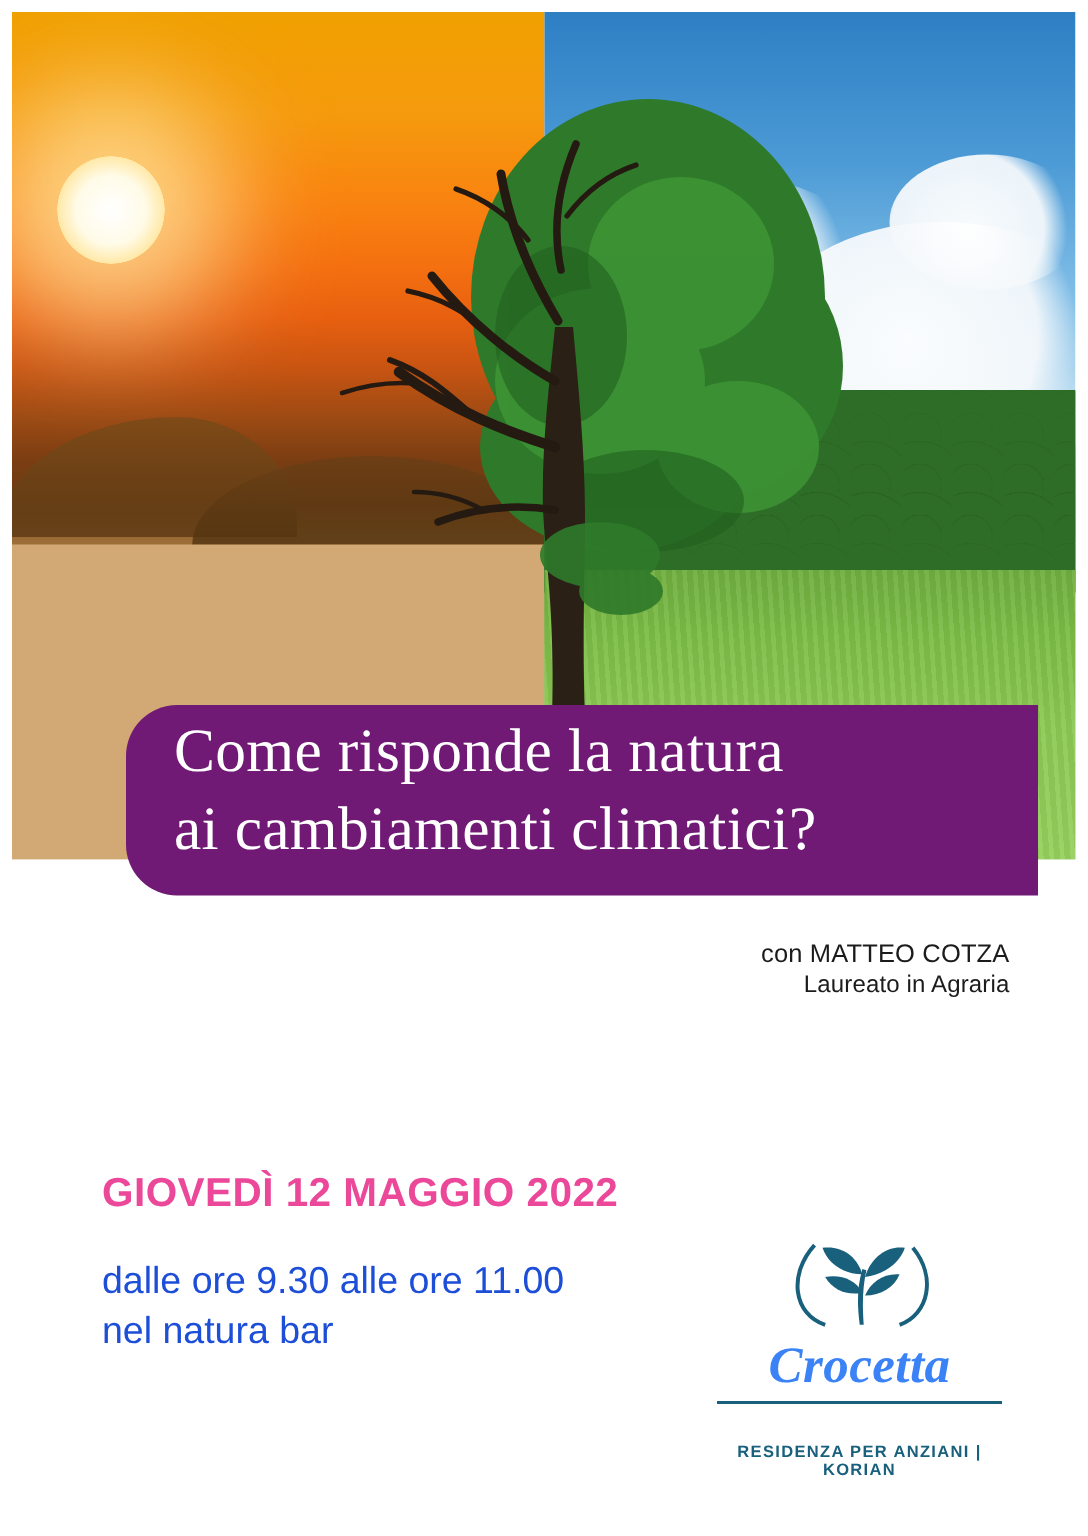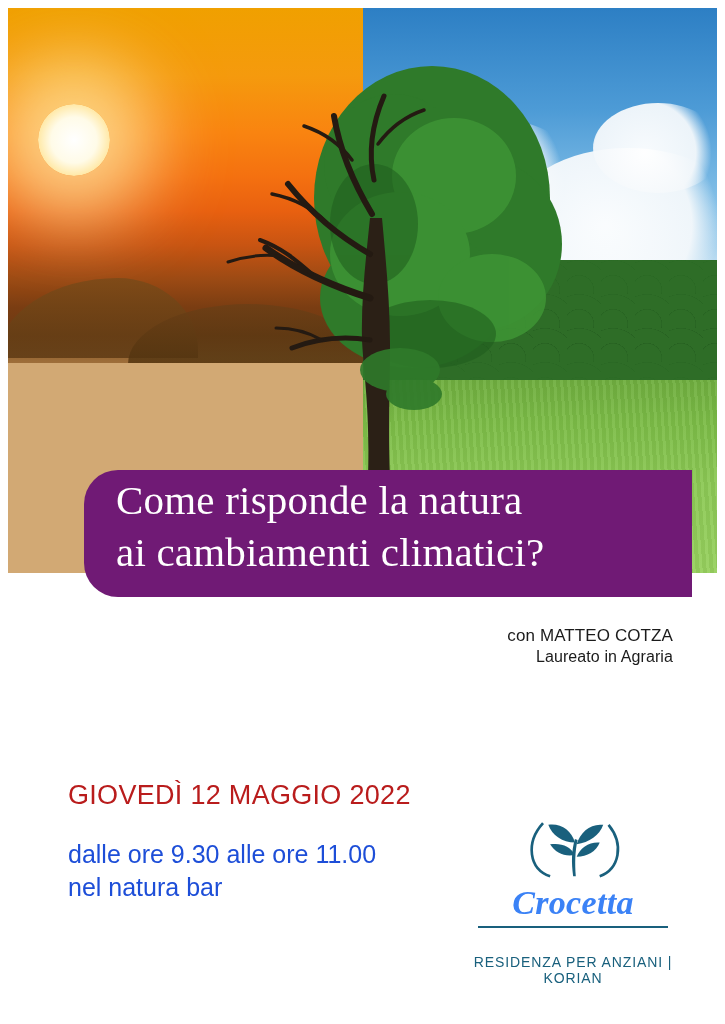--- a/index.html
+++ b/index.html
@@ -218,23 +218,23 @@
   .speaker-role {
     font-size: 16px;
     line-height: 1.22;
     letter-spacing: .1px;
   }
 
   .date-line {
     position: absolute;
     left: 68px;
     top: 780px;
-    color: #b91c1c;
+    color: #ec4899;
     font-size: 27px;
-    font-weight: normal;
+    font-weight: bold;
     letter-spacing: .3px;
   }
 
   .time-block {
     position: absolute;
     left: 68px;
     top: 838px;
     color: #1d4ed8;
     font-size: 25px;
     line-height: 1.32;
@@ -261,24 +261,24 @@
     line-height: 1;
     letter-spacing: .3px;
   }
   .logo-rule {
     height: 2px;
     background: #19607d;
     margin: 6px auto 5px auto;
     width: 190px;
   }
   .logo-sub {
-    font-size: 14px;
+    font-size: 11px;
     letter-spacing: .9px;
     color: #19607d;
-    font-weight: normal;
+    font-weight: bold;
     margin-top: 26px;
   }
 </style>
 </head>
 <body>
 
 <div class="poster">
 
   <div class="hero">
     <div class="hero-left">

